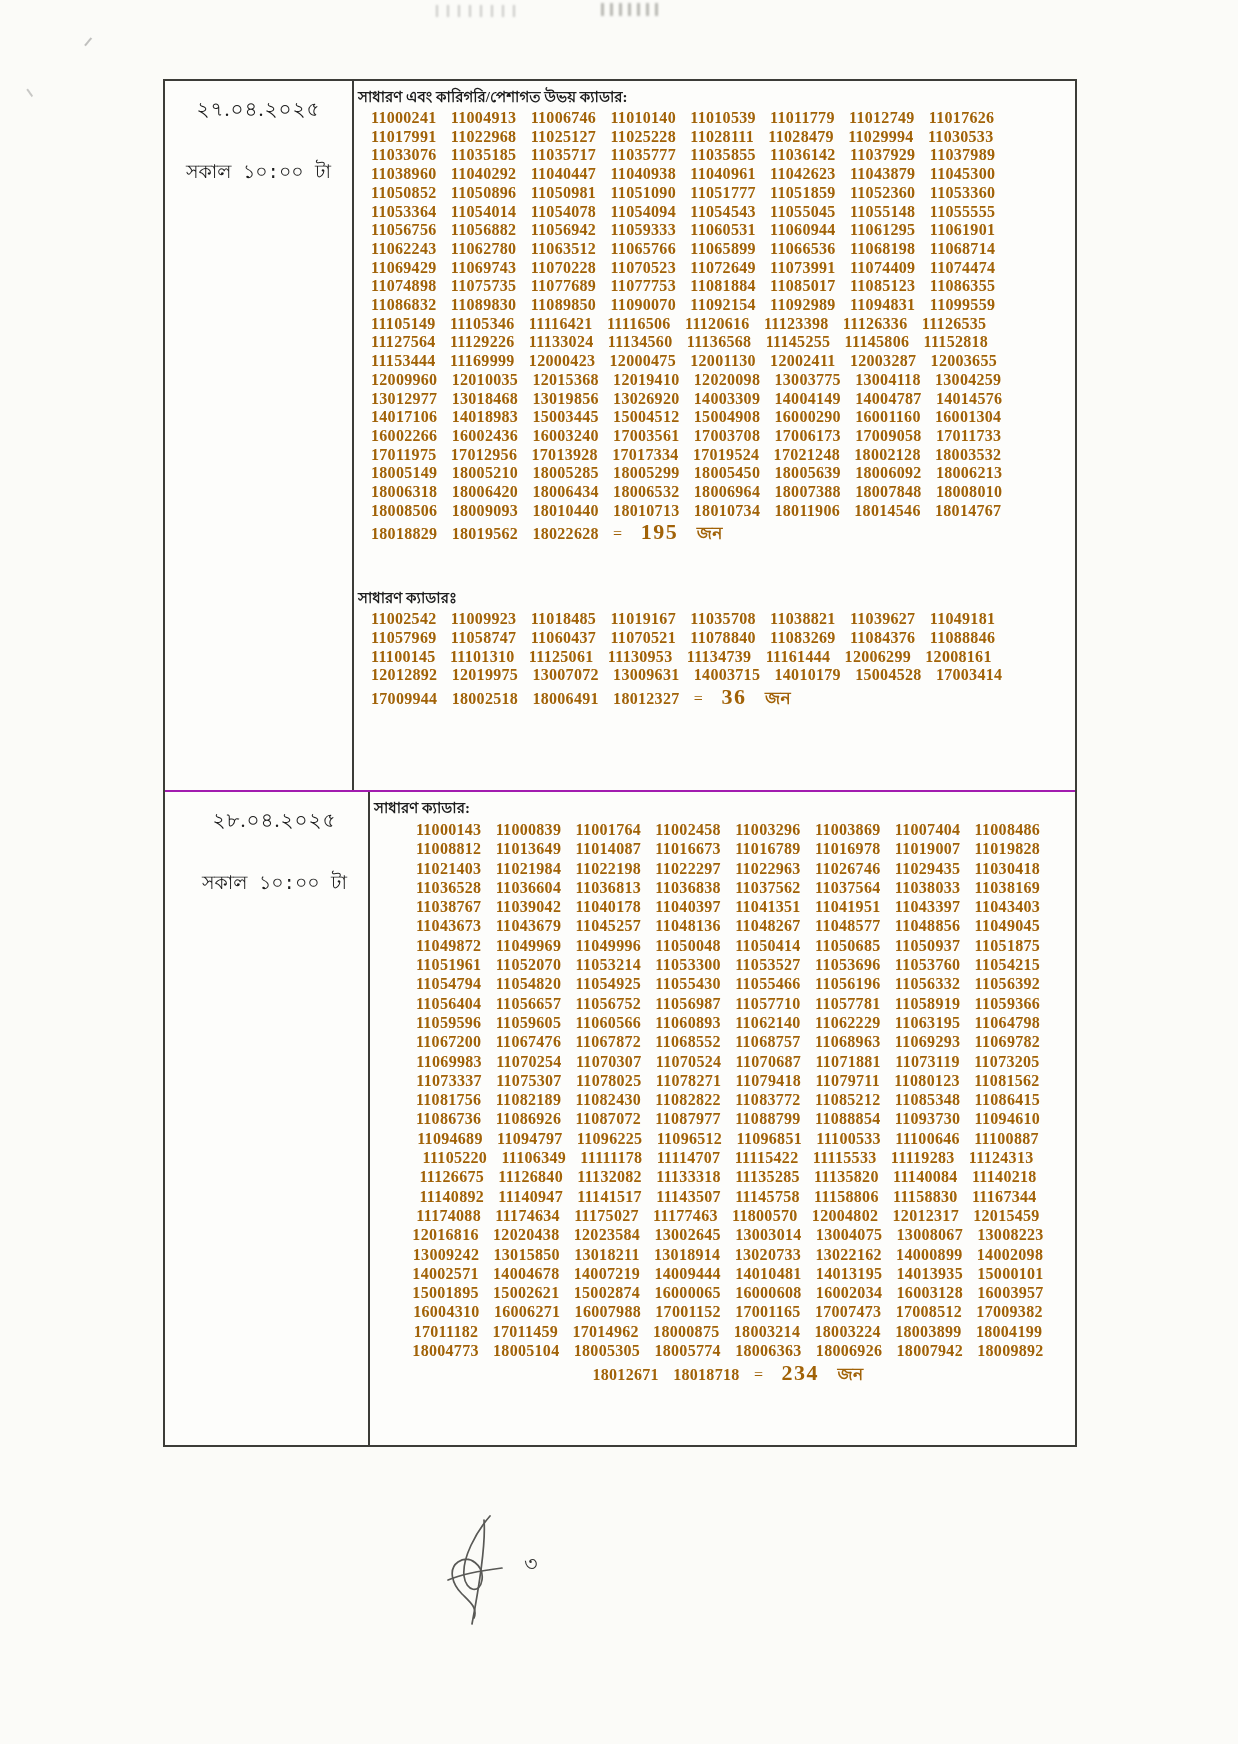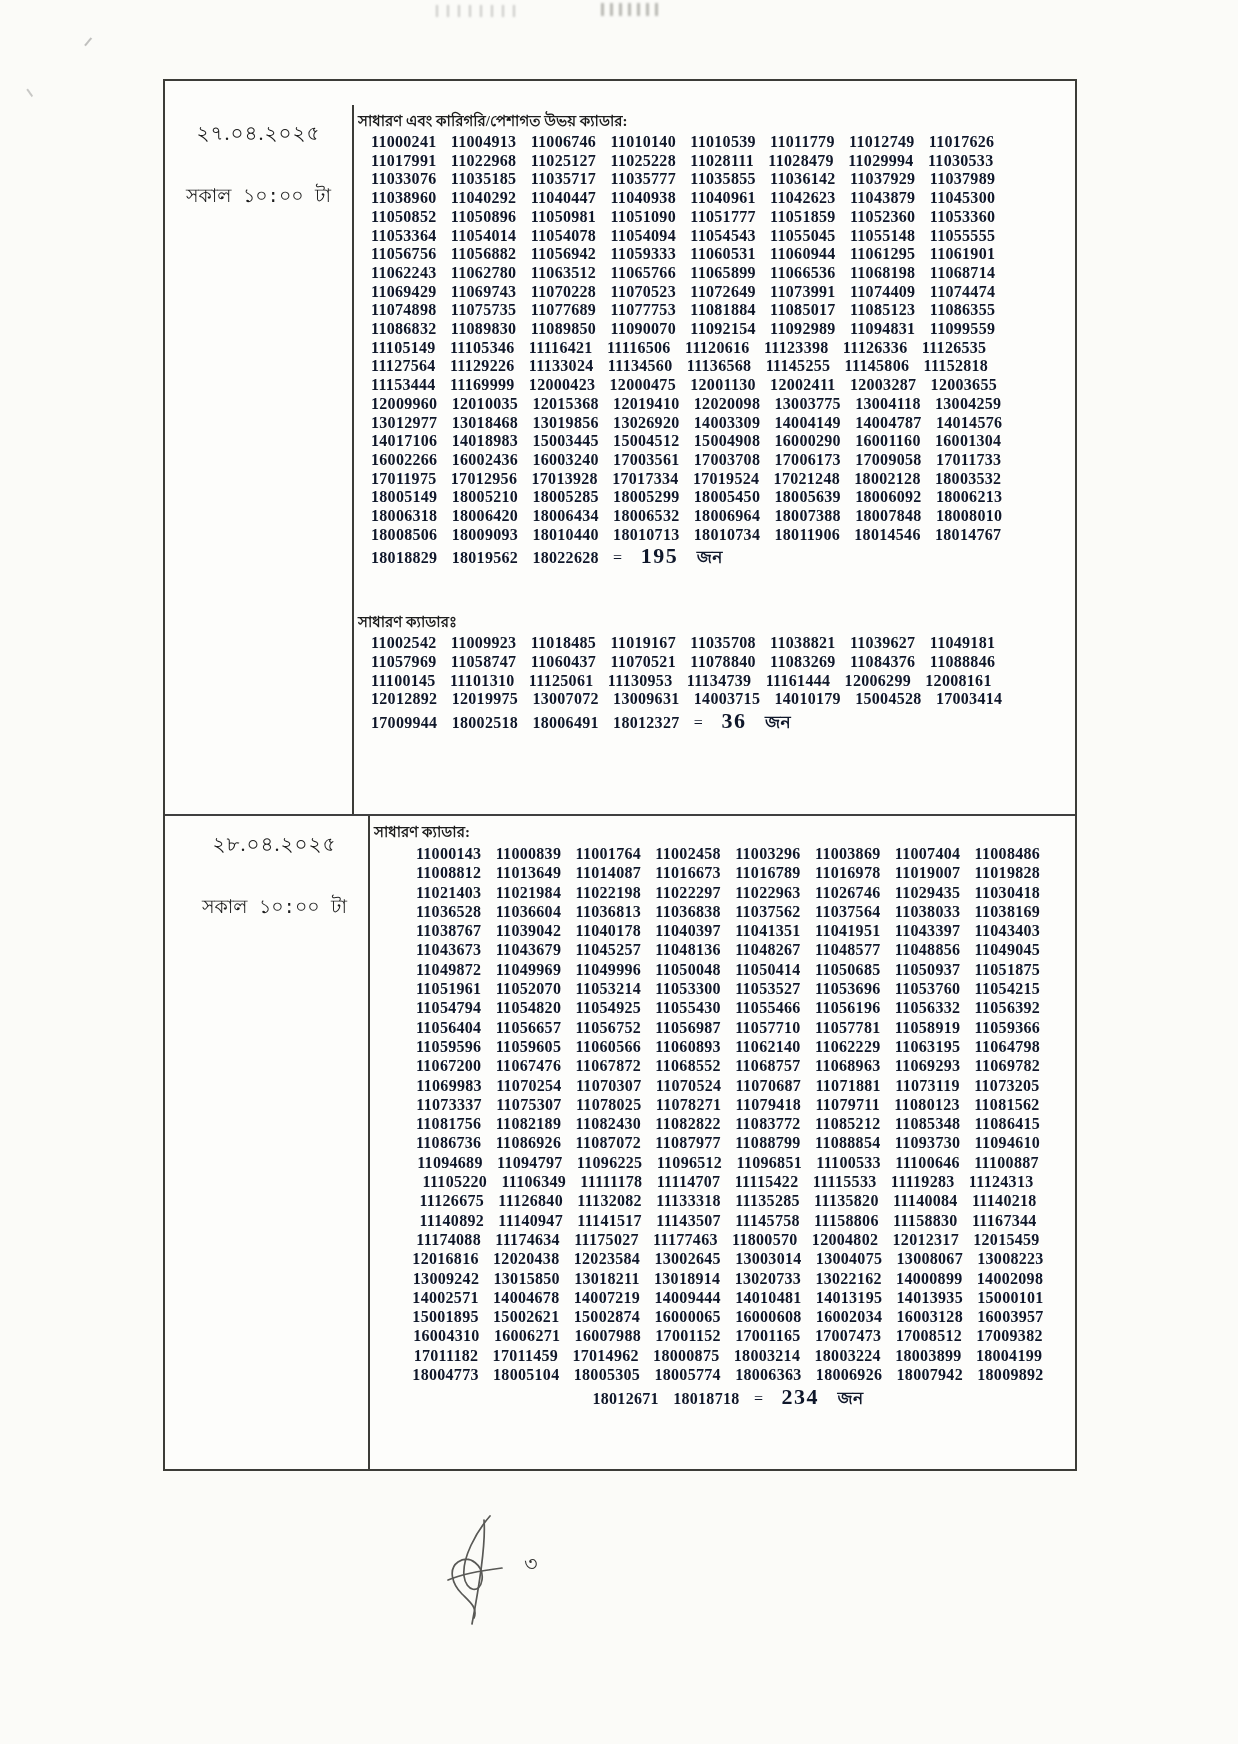--- a/index.html
+++ b/index.html
@@ -29,40 +29,40 @@
     left:28px; top:86px; width:10px; height:9px; opacity:.3;
     border-left:2px solid #555; transform:rotate(-35deg); filter:blur(.6px);
   }
 
   .schedule-table {
     position:absolute; left:163px; top:79px; width:914px;
     border:2px solid #3c3c38;
     background:#fdfdfb;
   }
   .t-row { display:grid; grid-template-columns:189px 1fr; }
-  .t-row.first { border-bottom:2px solid #404040; min-height:711px;margin-top:24px; }
+  .t-row.first { border-bottom:2px solid #a21caf; min-height:711px; }
   .t-row.second { min-height:653px;margin-left:16px; }
   .date-cell {
     border-right:2px solid #3c3c38;
     padding-top:13px; text-align:center;
   }
   .date-text { font-size:20px; letter-spacing:1px; }
   .time-text { font-size:19px; margin-top:30px;font-family:Liberation Mono, monospace; }
   .content-cell { padding:4px 6px 8px 4px; }
   .heading {
     font-size:15px; font-weight:700; line-height:24px;
     font-family:"Liberation Serif", serif;
   }
   .section.gap { margin-top:42px; }
   .roll-row {
     font-size:16px; font-weight:700; line-height:18.7px;
     padding-left:13px;
     letter-spacing:.3px; word-spacing:10px;
     white-space:nowrap;
-    color:#0f172a;
+    color:#a16207;
   }
   .t-row.second .roll-row { line-height:19.3px;text-align:center; }
   .total-row { margin-top:3px; }
   .total-row .eq { font-weight:400; }
   .total-row .count { font-size:22px; font-weight:700; letter-spacing:1.5px; padding:0 4px; }
   .total-row .unit { font-size:17px; }
 
   .page-footer { position:absolute; left:0; top:1500px; width:100%; height:160px; }
   .signature { position:absolute; left:428px; top:10px; opacity:.9; }
   .page-number {

